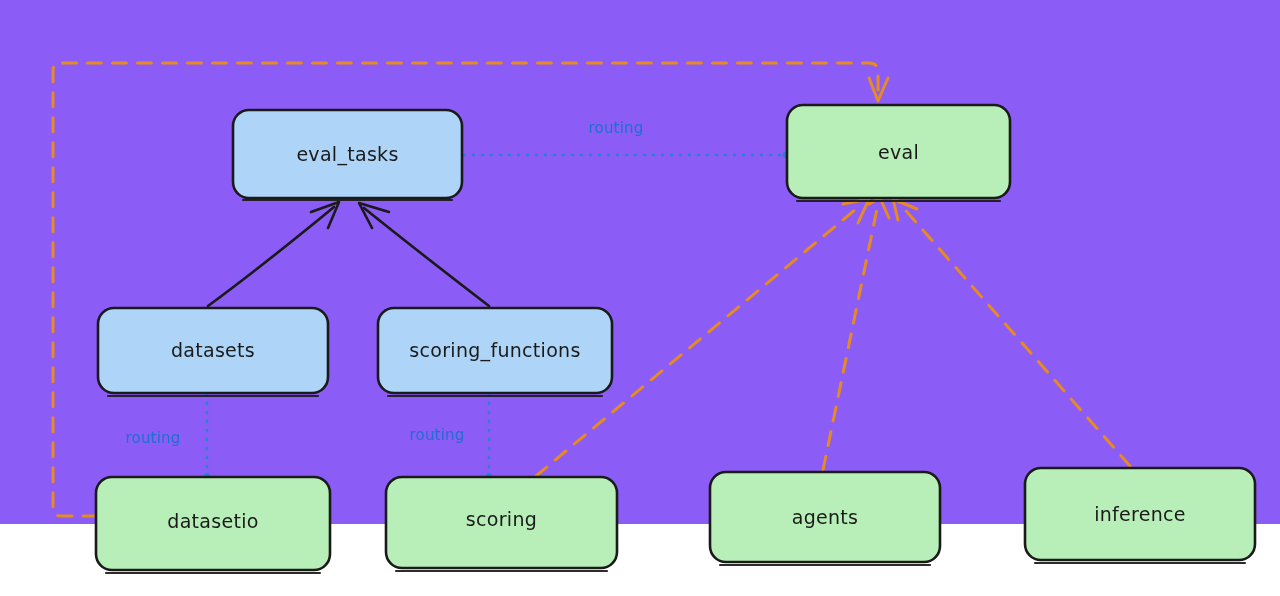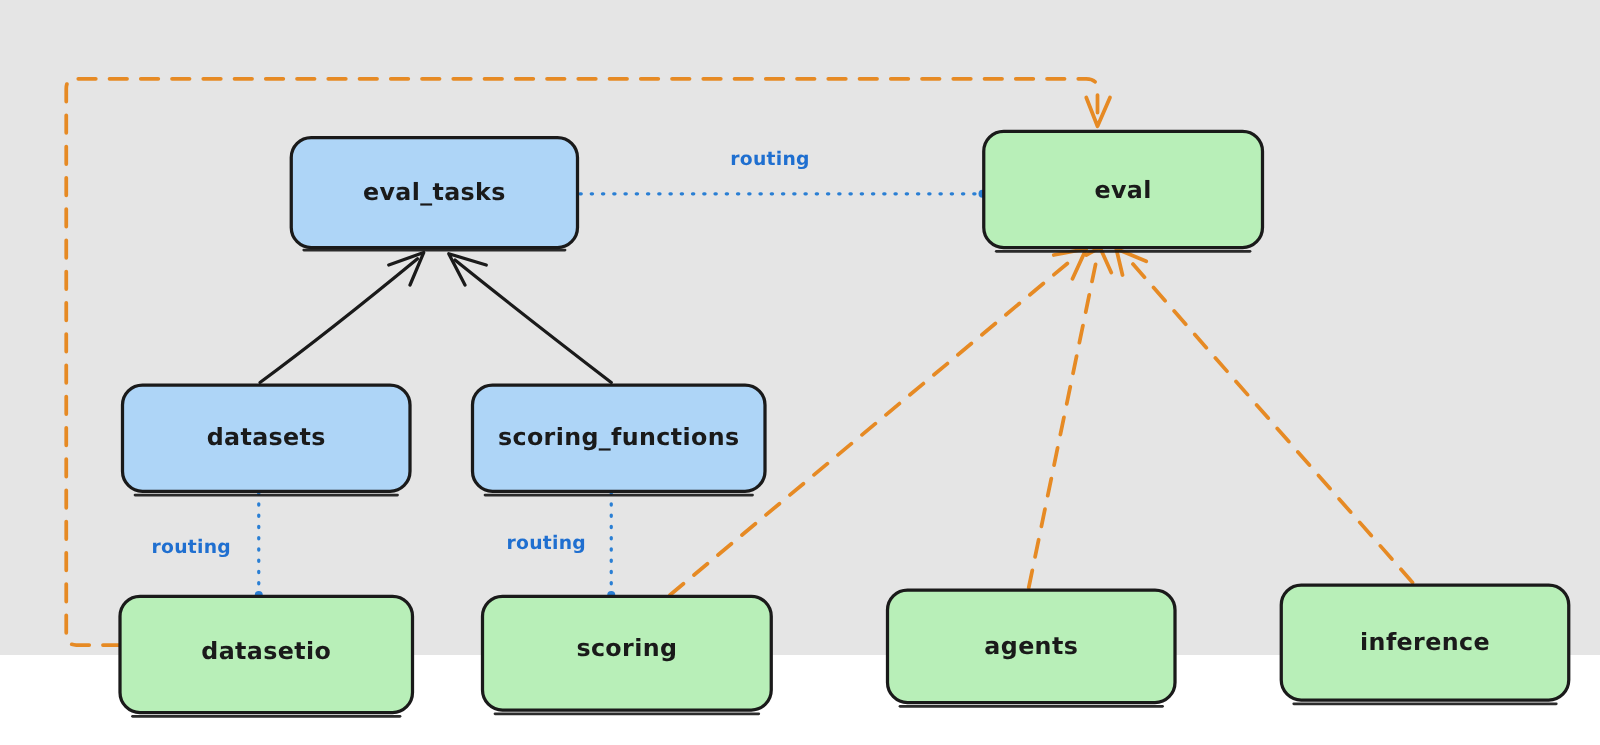--- a/index.html
+++ b/index.html
@@ -10,22 +10,21 @@
   body {
     width: 1280px;
     height: 596px;
     overflow: hidden;
     font-family: "DejaVu Sans", sans-serif;
   }
   #diagram-root {
     position: relative;
     width: 1280px;
     height: 524px;
-    background: #e5e5e5;
-    font-weight: bold;
+    background: #8b5cf6;
   }
   svg#diagram-svg {
     position: absolute;
     left: 0;
     top: 0;
     width: 1280px;
     height: 596px;
   }
   .node-label {
     font-family: "DejaVu Sans", sans-serif;

